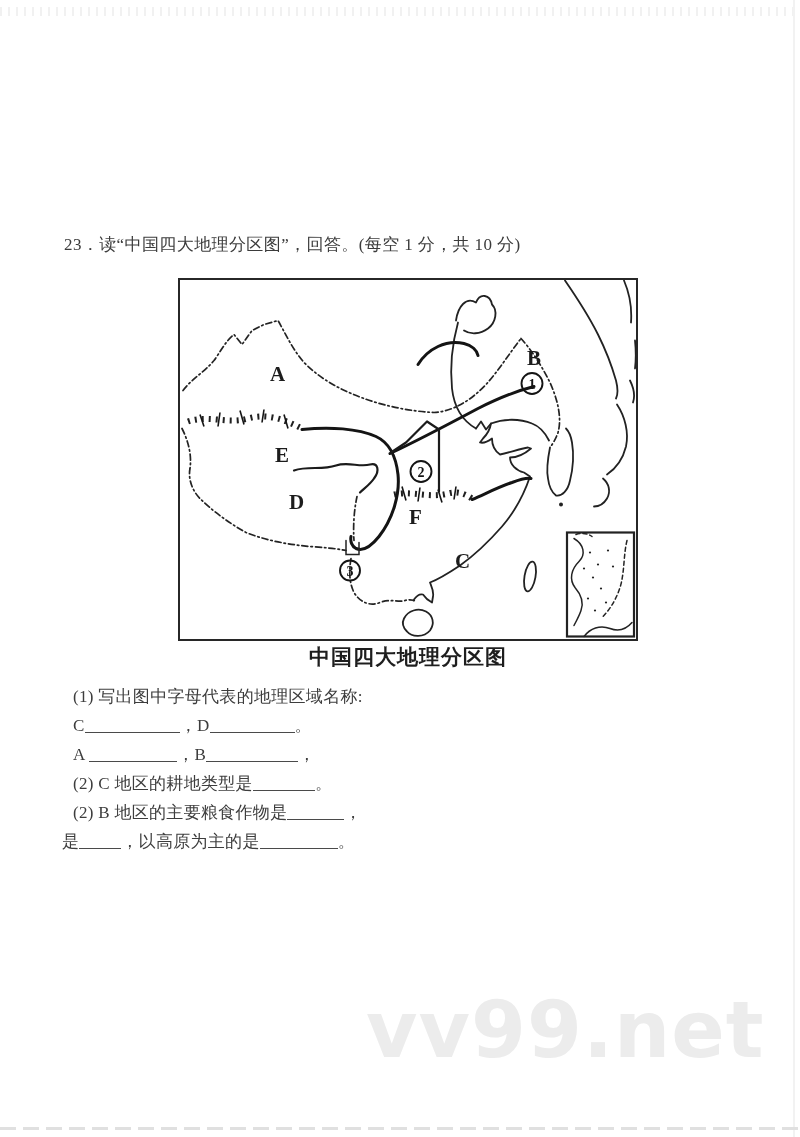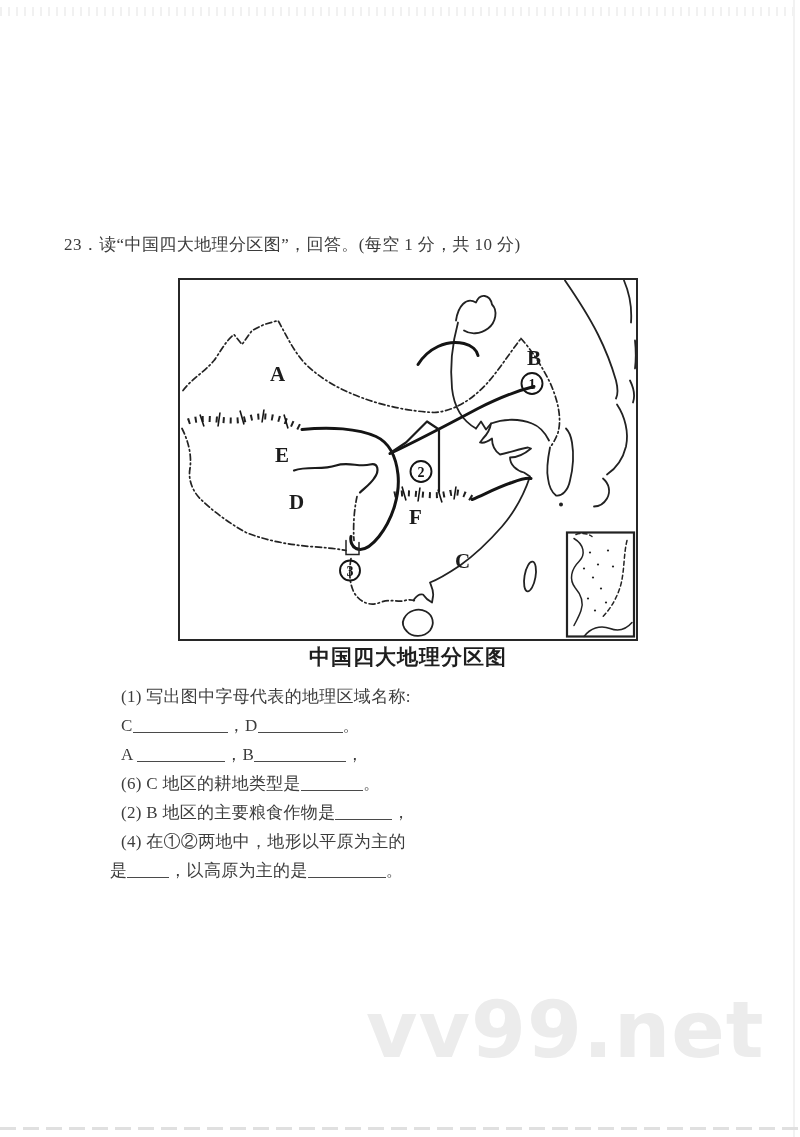--- a/index.html
+++ b/index.html
@@ -23,21 +23,21 @@
   .map-box{
     position:absolute;left:178px;top:278px;width:460px;height:363px;
     border:2.5px solid #272727;box-sizing:border-box;background:#fff;
   }
   .map-box svg{position:absolute;left:0;top:0;width:100%;height:100%;}
   .map-caption{
     position:absolute;left:178px;top:643px;width:460px;text-align:center;
     font-size:21px;font-weight:bold;color:#1e1e1e;letter-spacing:1px;
   }
   .qblock{
-    position:absolute;left:62px;top:682px;width:440px;font-size:17px;color:#3d3d3d;margin-left:48px;
+    position:absolute;left:62px;top:682px;width:440px;font-size:17px;color:#3d3d3d;
   }
   .qline{height:29px;line-height:29px;white-space:nowrap;letter-spacing:.3px;}
   .ind{padding-left:11px;}
   .blank{
     display:inline-block;height:15px;border-bottom:1.6px solid #4a4a4a;
     vertical-align:baseline;transform:translateY(2px);
   }
   .w88{width:88px}.w92{width:92px}.w95{width:95px}.w85{width:85px}
   .w62{width:62px}.w57{width:57px}.w42{width:42px}.w78{width:78px}.w40{width:40px}
   .watermark{
@@ -163,27 +163,24 @@
     <div class="qline ind">
       <span>(1) 写出图中字母代表的地理区域名称:</span>
     </div>
     <div class="qline ind">
       <span>C</span><span class="blank w95"></span><span>，D</span><span class="blank w85"></span><span>。</span>
     </div>
     <div class="qline ind">
       <span>A </span><span class="blank w88"></span><span>，B</span><span class="blank w92"></span><span>，</span>
     </div>
     <div class="qline ind">
-      <span>(6) C 地区的耕地类型是</span><span class="blank w62"></span><span>。</span>
+      <span>(2) C 地区的耕地类型是</span><span class="blank w62"></span><span>。</span>
     </div>
     <div class="qline ind">
       <span>(2) B 地区的主要粮食作物是</span><span class="blank w57"></span><span>，</span>
-    </div>
-    <div class="qline ind">
-      <span>(4) 在①②两地中，地形以平原为主的</span>
     </div>
     <div class="qline">
       <span>是</span><span class="blank w42"></span><span>，以高原为主的是</span><span class="blank w78"></span><span>。</span>
     </div>
   </div>
 
   <div class="watermark">vv99.net</div>
 
 </div>
 

